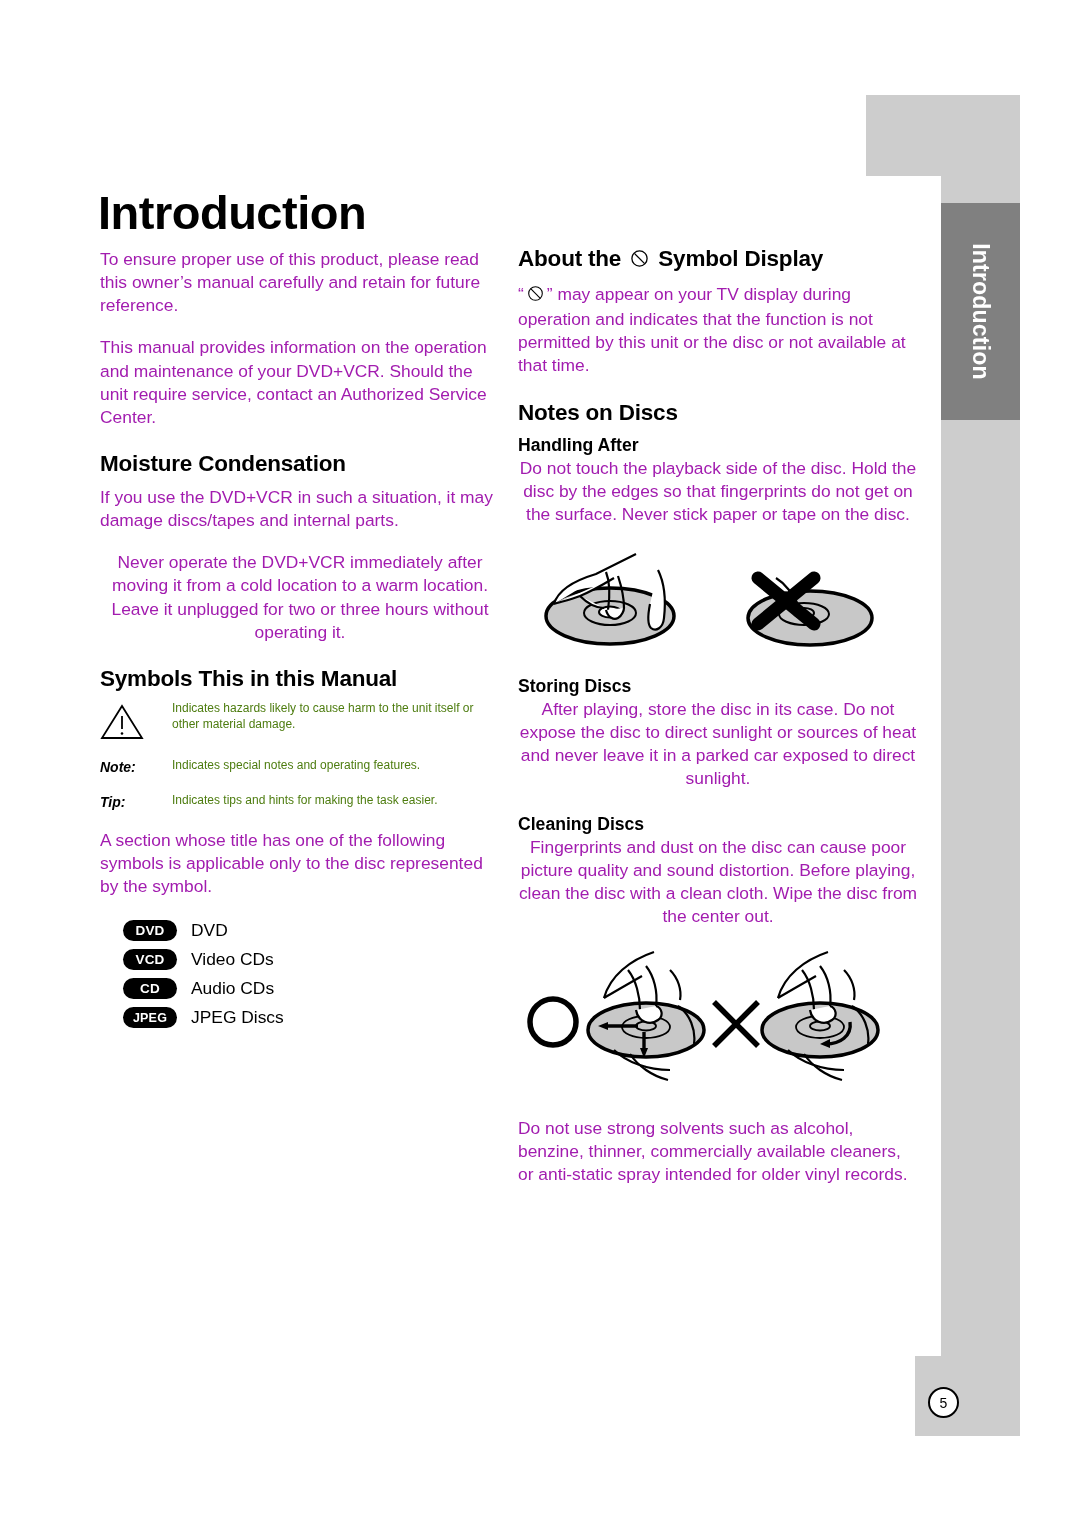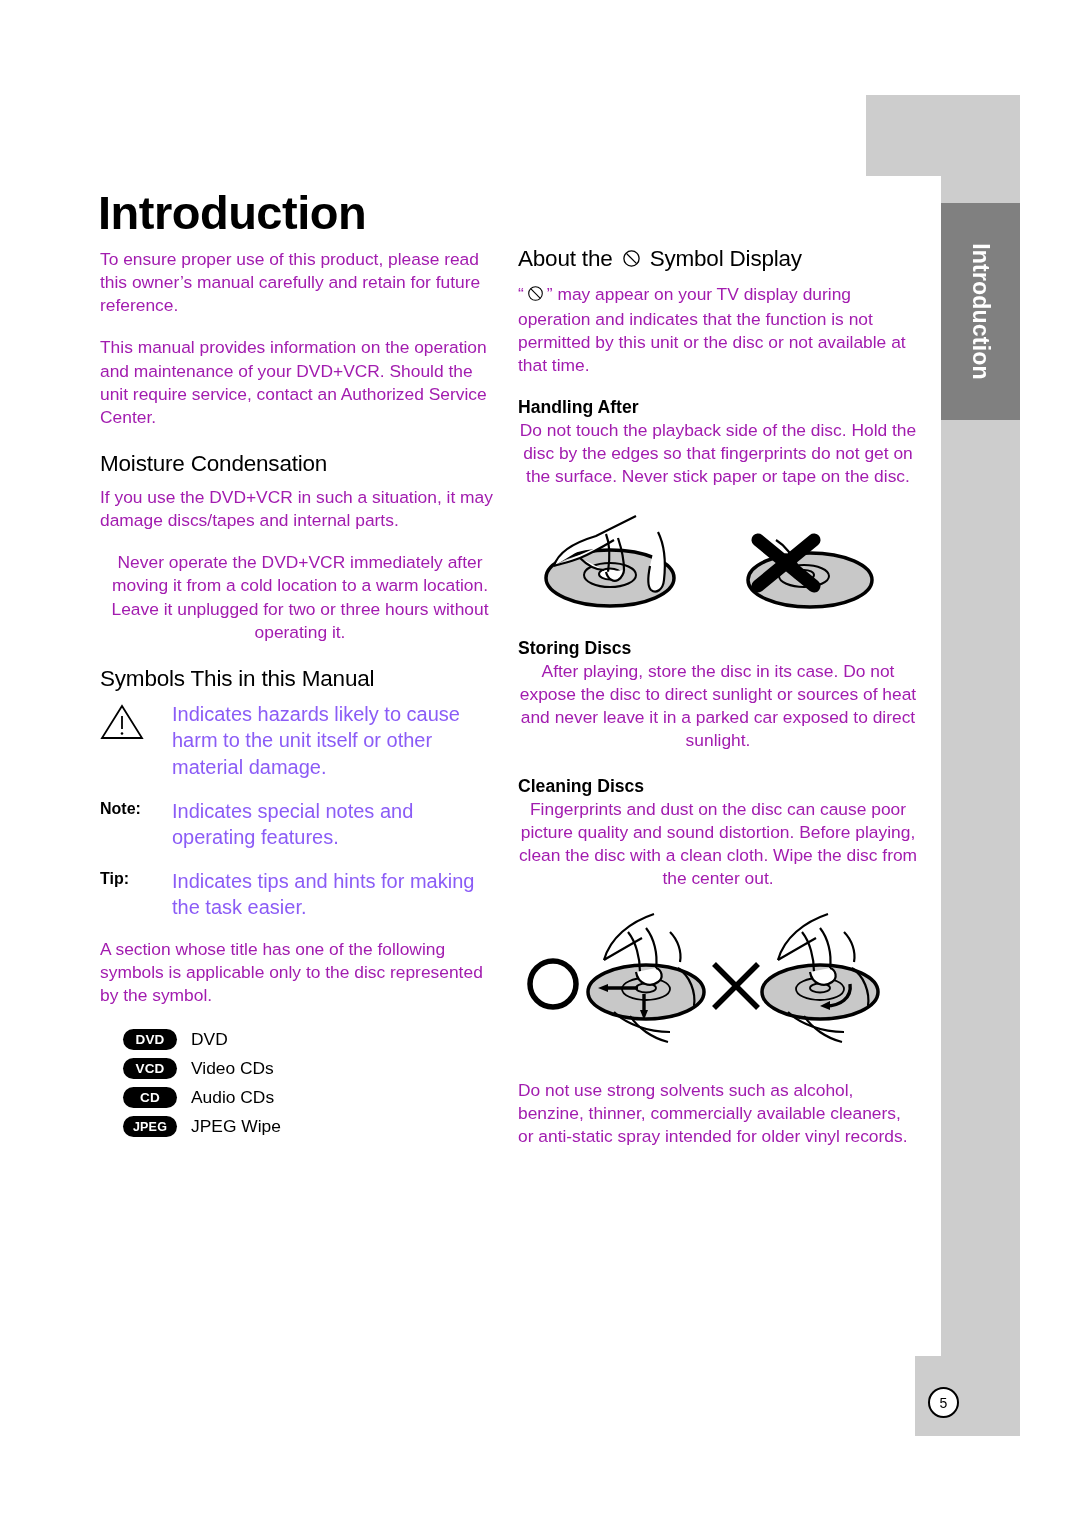--- a/index.html
+++ b/index.html
@@ -112,55 +112,56 @@
   p.body {
     margin: 0 0 19px 0;
     font-size: 17.4px;
     line-height: 1.33;
     color: #a21caf;
   }
   p.body.tight { margin-bottom: 0; text-align: center; }
   h2.sec {
     margin: 22px 0 9px 0;
     font-size: 22.5px;
-    font-weight: normal;
+    font-weight: bold;
     color: #000;
     letter-spacing: -0.2px;
   }
   h2.sec.first { margin-top: 0; }
   h3.sub {
     margin: 0 0 1px 0;
     font-size: 17.6px;
     font-weight: bold;
     color: #000;
   }
   h3.sub.spaced { margin-top: 23px; }
 
   
   .sym-row {
     display: flex;
     align-items: flex-start;
     margin-bottom: 17px;
   }
   .sym-key {
     flex: 0 0 72px;
-    font-size: 16px;
+    font-size: 14px;
+    font-style: italic;
     font-weight: bold;
     line-height: 1.33;
     color: #000;
   }
   .sym-icon-cell {
     flex: 0 0 72px;
     padding-top: 2px;
   }
   .sym-desc {
     flex: 1;
-    font-size: 20px;
+    font-size: 12px;
     line-height: 1.33;
-    color: #8b5cf6;
+    color: #4d7c0f;
   }
 
   .warn-tri { display: block; }
 
   
   .badge-list { margin-top: 22px; }
   .badge-row {
     display: flex;
     align-items: center;
     margin-bottom: 8px;
@@ -258,21 +259,21 @@
       <div class="badge-row">
         <span class="badge">VCD</span>
         <span class="badge-label">Video CDs</span>
       </div>
       <div class="badge-row">
         <span class="badge">CD</span>
         <span class="badge-label">Audio CDs</span>
       </div>
       <div class="badge-row">
         <span class="badge jpeg">JPEG</span>
-        <span class="badge-label">JPEG Wipe</span>
+        <span class="badge-label">JPEG Discs</span>
       </div>
     </div>
 
   </div>
 
   <div class="col-right">
 
     <h2 class="sec first">
       <span>About the</span>
       <span class="no-sym">
@@ -284,20 +285,21 @@
       <span>Symbol Display</span>
     </h2>
 
     <p class="body">
       <span>“</span><span class="no-sym"><svg width="17" height="17" viewBox="0 0 19 19" aria-hidden="true">
             <circle cx="9.5" cy="9.5" r="7.6" fill="none" stroke="#000" stroke-width="1.2"></circle>
             <line x1="4.4" y1="4.4" x2="14.6" y2="14.6" stroke="#000" stroke-width="1.2"></line>
           </svg></span><span>” may appear on your TV display during operation and indicates that the function is not permitted by this unit or the disc or not available at that time.</span>
     </p>
 
+    <h2 class="sec">Notes on Discs</h2>
 
     <h3 class="sub">Handling After</h3>
     <p class="body tight">Do not touch the playback side of the disc. Hold the disc by the edges so that fingerprints do not get on the surface. Never stick paper or tape on the disc.</p>
 
     <div class="illus-row">
       <svg width="400" height="126" viewBox="0 0 400 126" aria-hidden="true">
 
         <g>
           <ellipse cx="92" cy="78" rx="64" ry="28" fill="#c8c8c8" stroke="#000" stroke-width="3.5"></ellipse>
           <ellipse cx="92" cy="75" rx="26" ry="12" fill="#c8c8c8" stroke="#000" stroke-width="2"></ellipse>

